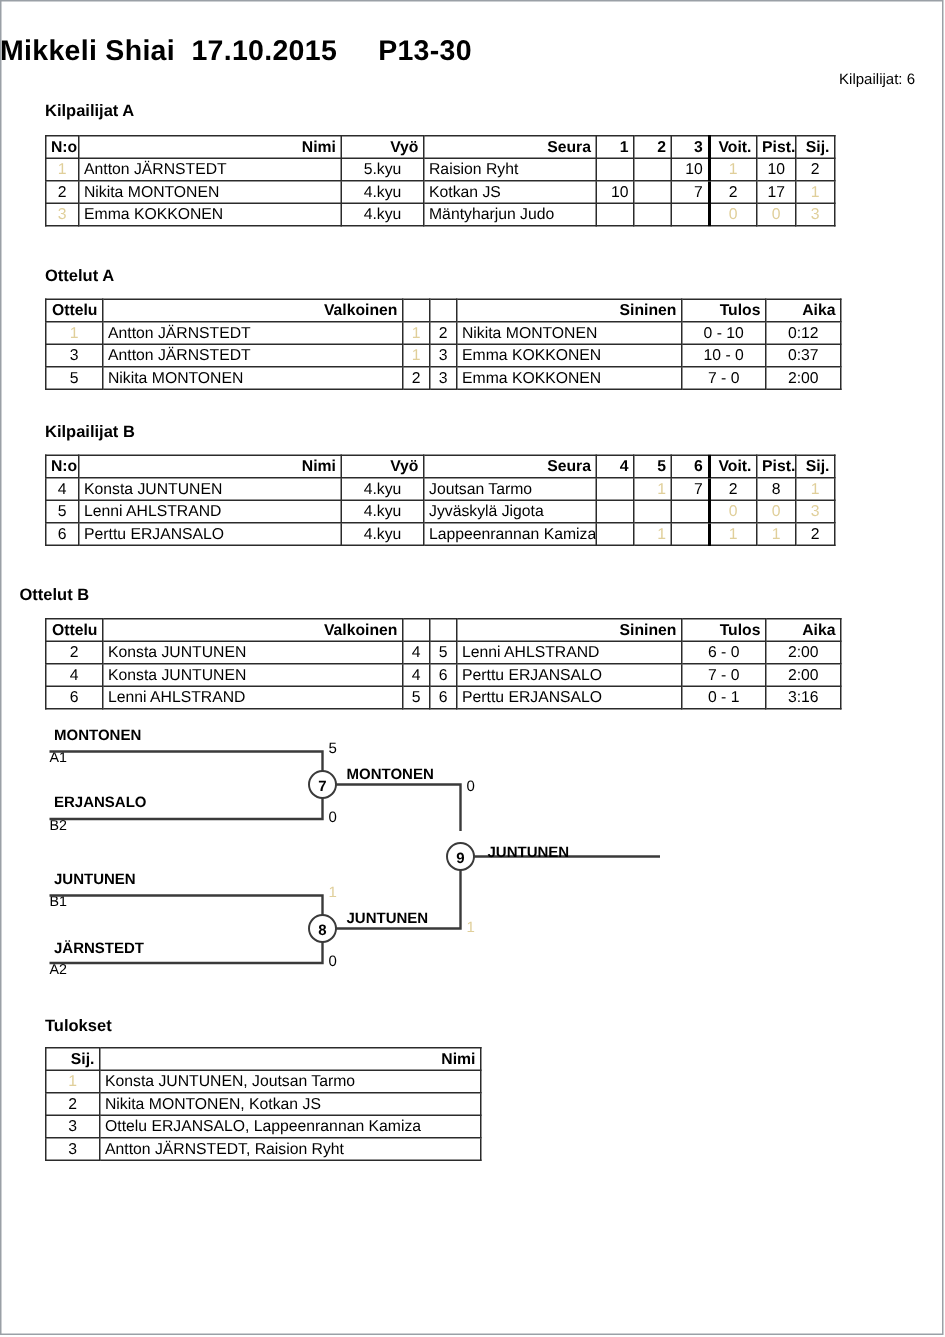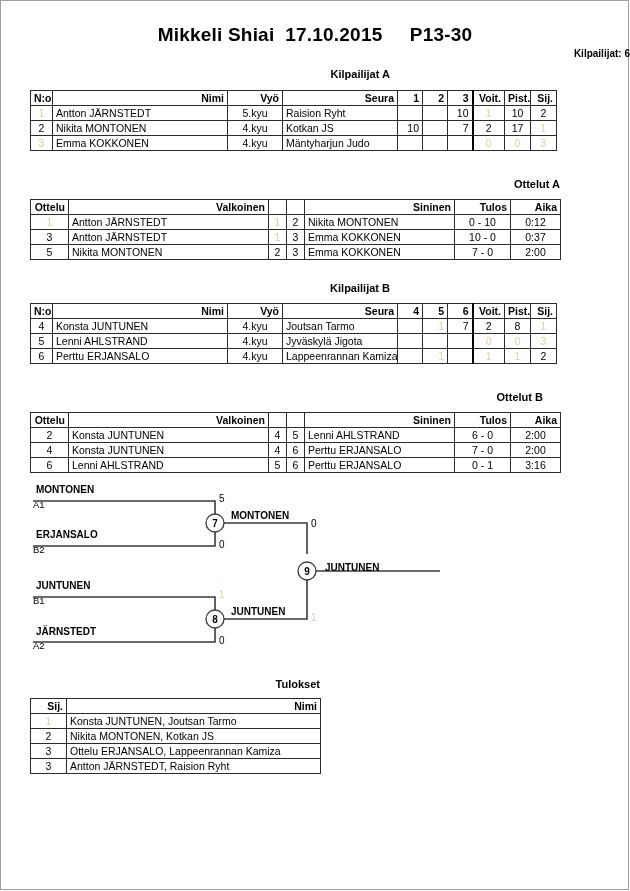--- a/index.html
+++ b/index.html
@@ -23,40 +23,39 @@
     border: 1px solid #9aa0a6;
     box-sizing: border-box;
     pointer-events: none;
   }
 
   
   .doc-title {
     position: absolute;
     left: 0; top: 24px;
     width: 630px;
-    text-align: center;
     font-size: 19px;
     font-weight: bold;
     letter-spacing: 0.2px;
     white-space: pre;
   }
   .entrant-count {
     position: absolute;
-    right: 0;
+    right: 20px;
     top: 48px;
     font-size: 10px;
-    font-weight: bold;
+    font-weight: normal;
   }
 
   
   .section-caption {
     position: absolute;
     font-size: 11px;
     font-weight: bold;
-    text-align: right;
+    text-align: left;
   }
 
   
   table.grid {
     position: absolute;
     border-collapse: collapse;
     font-size: 10.5px;
     background: #ffffff;
     table-layout: fixed;
   }

